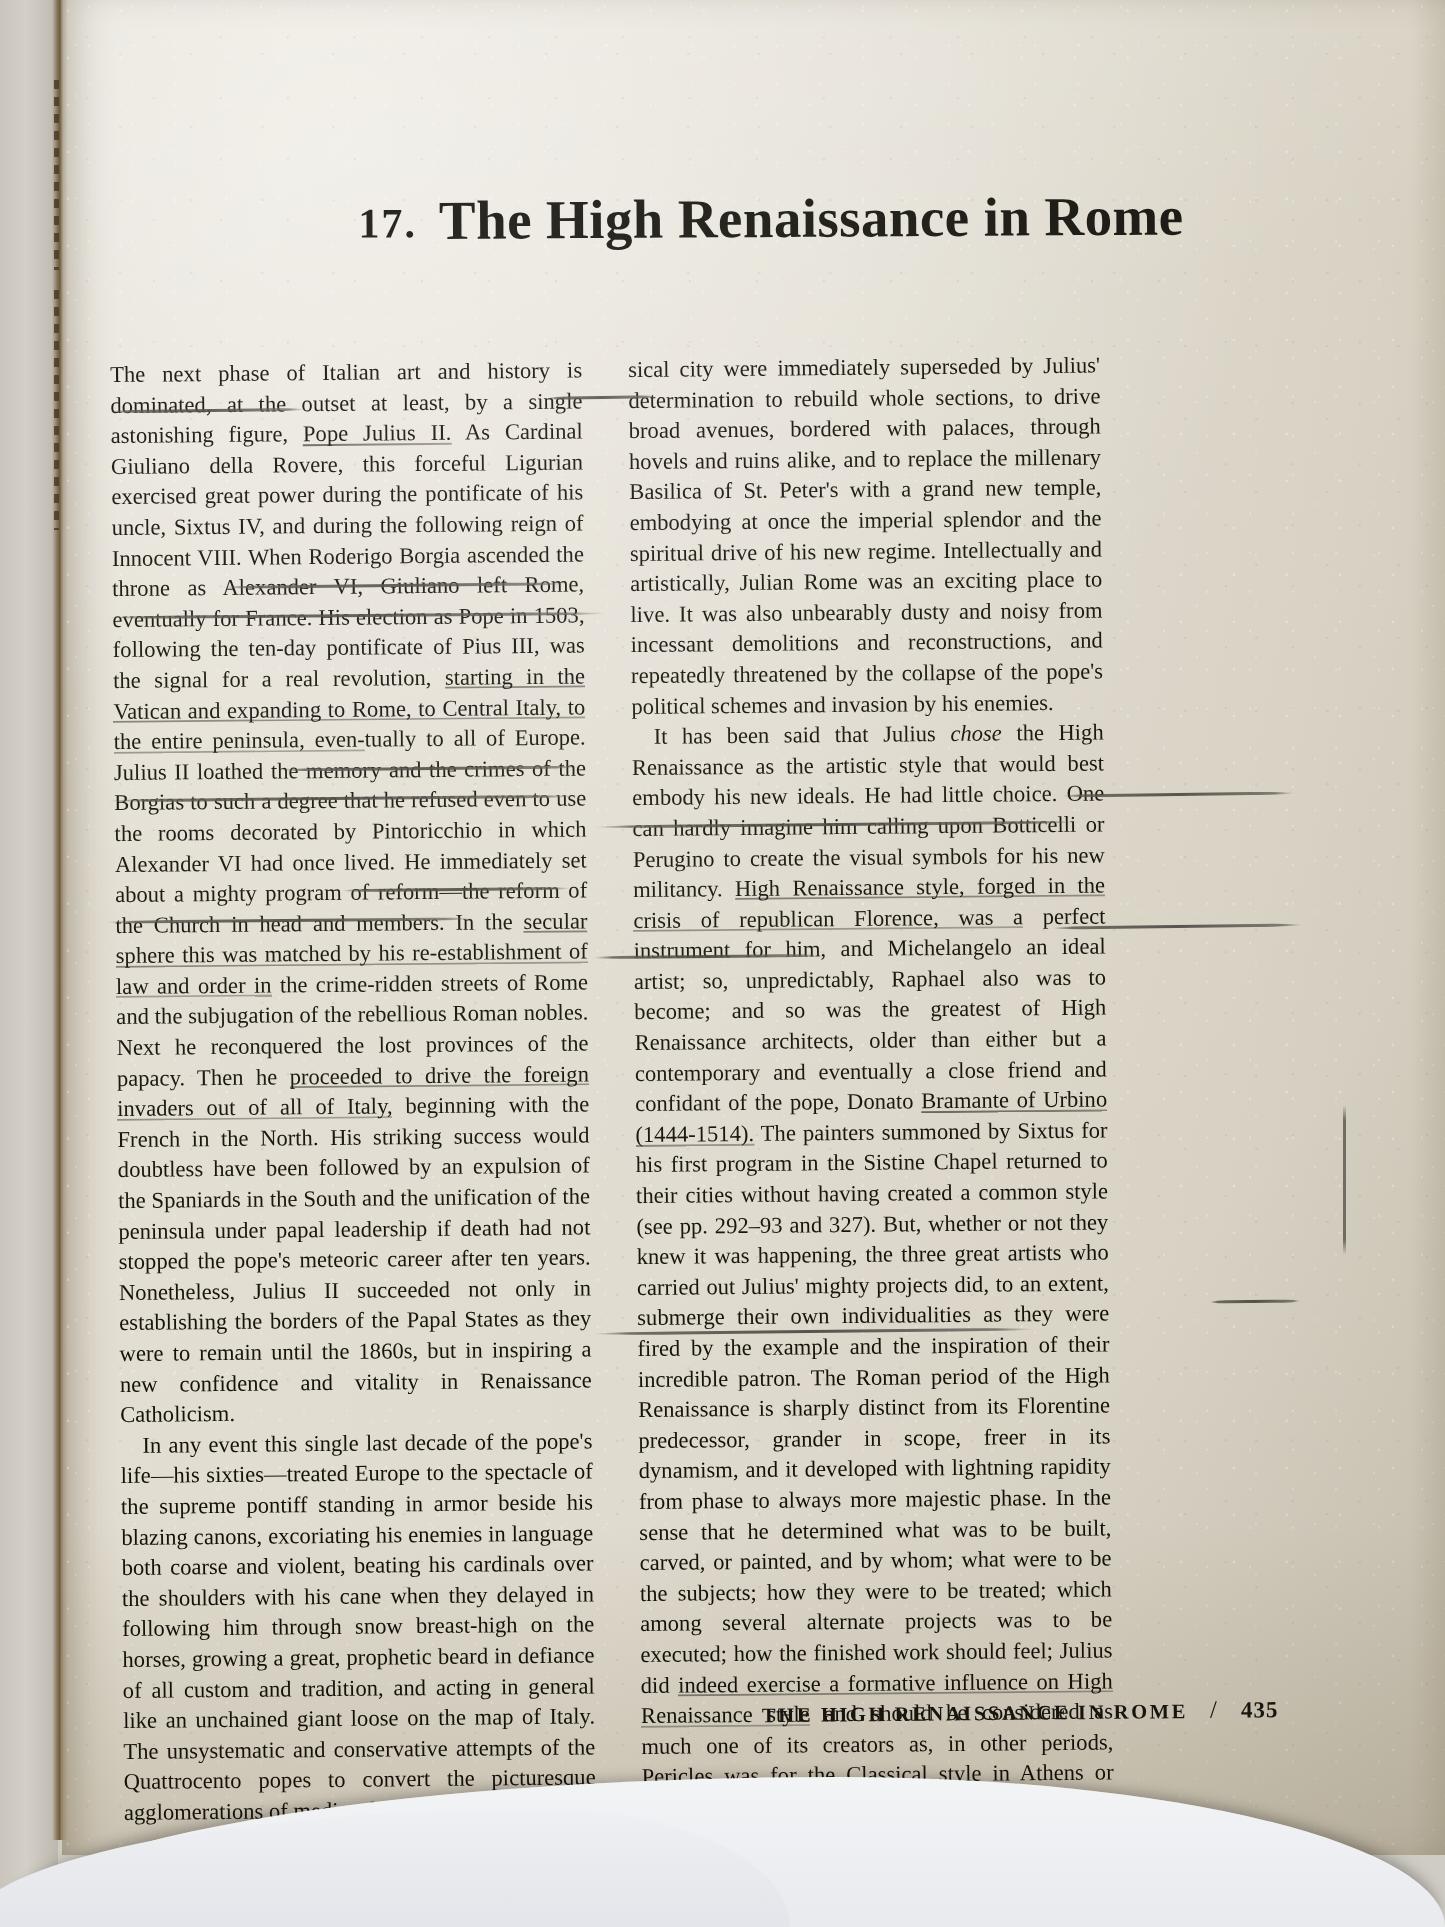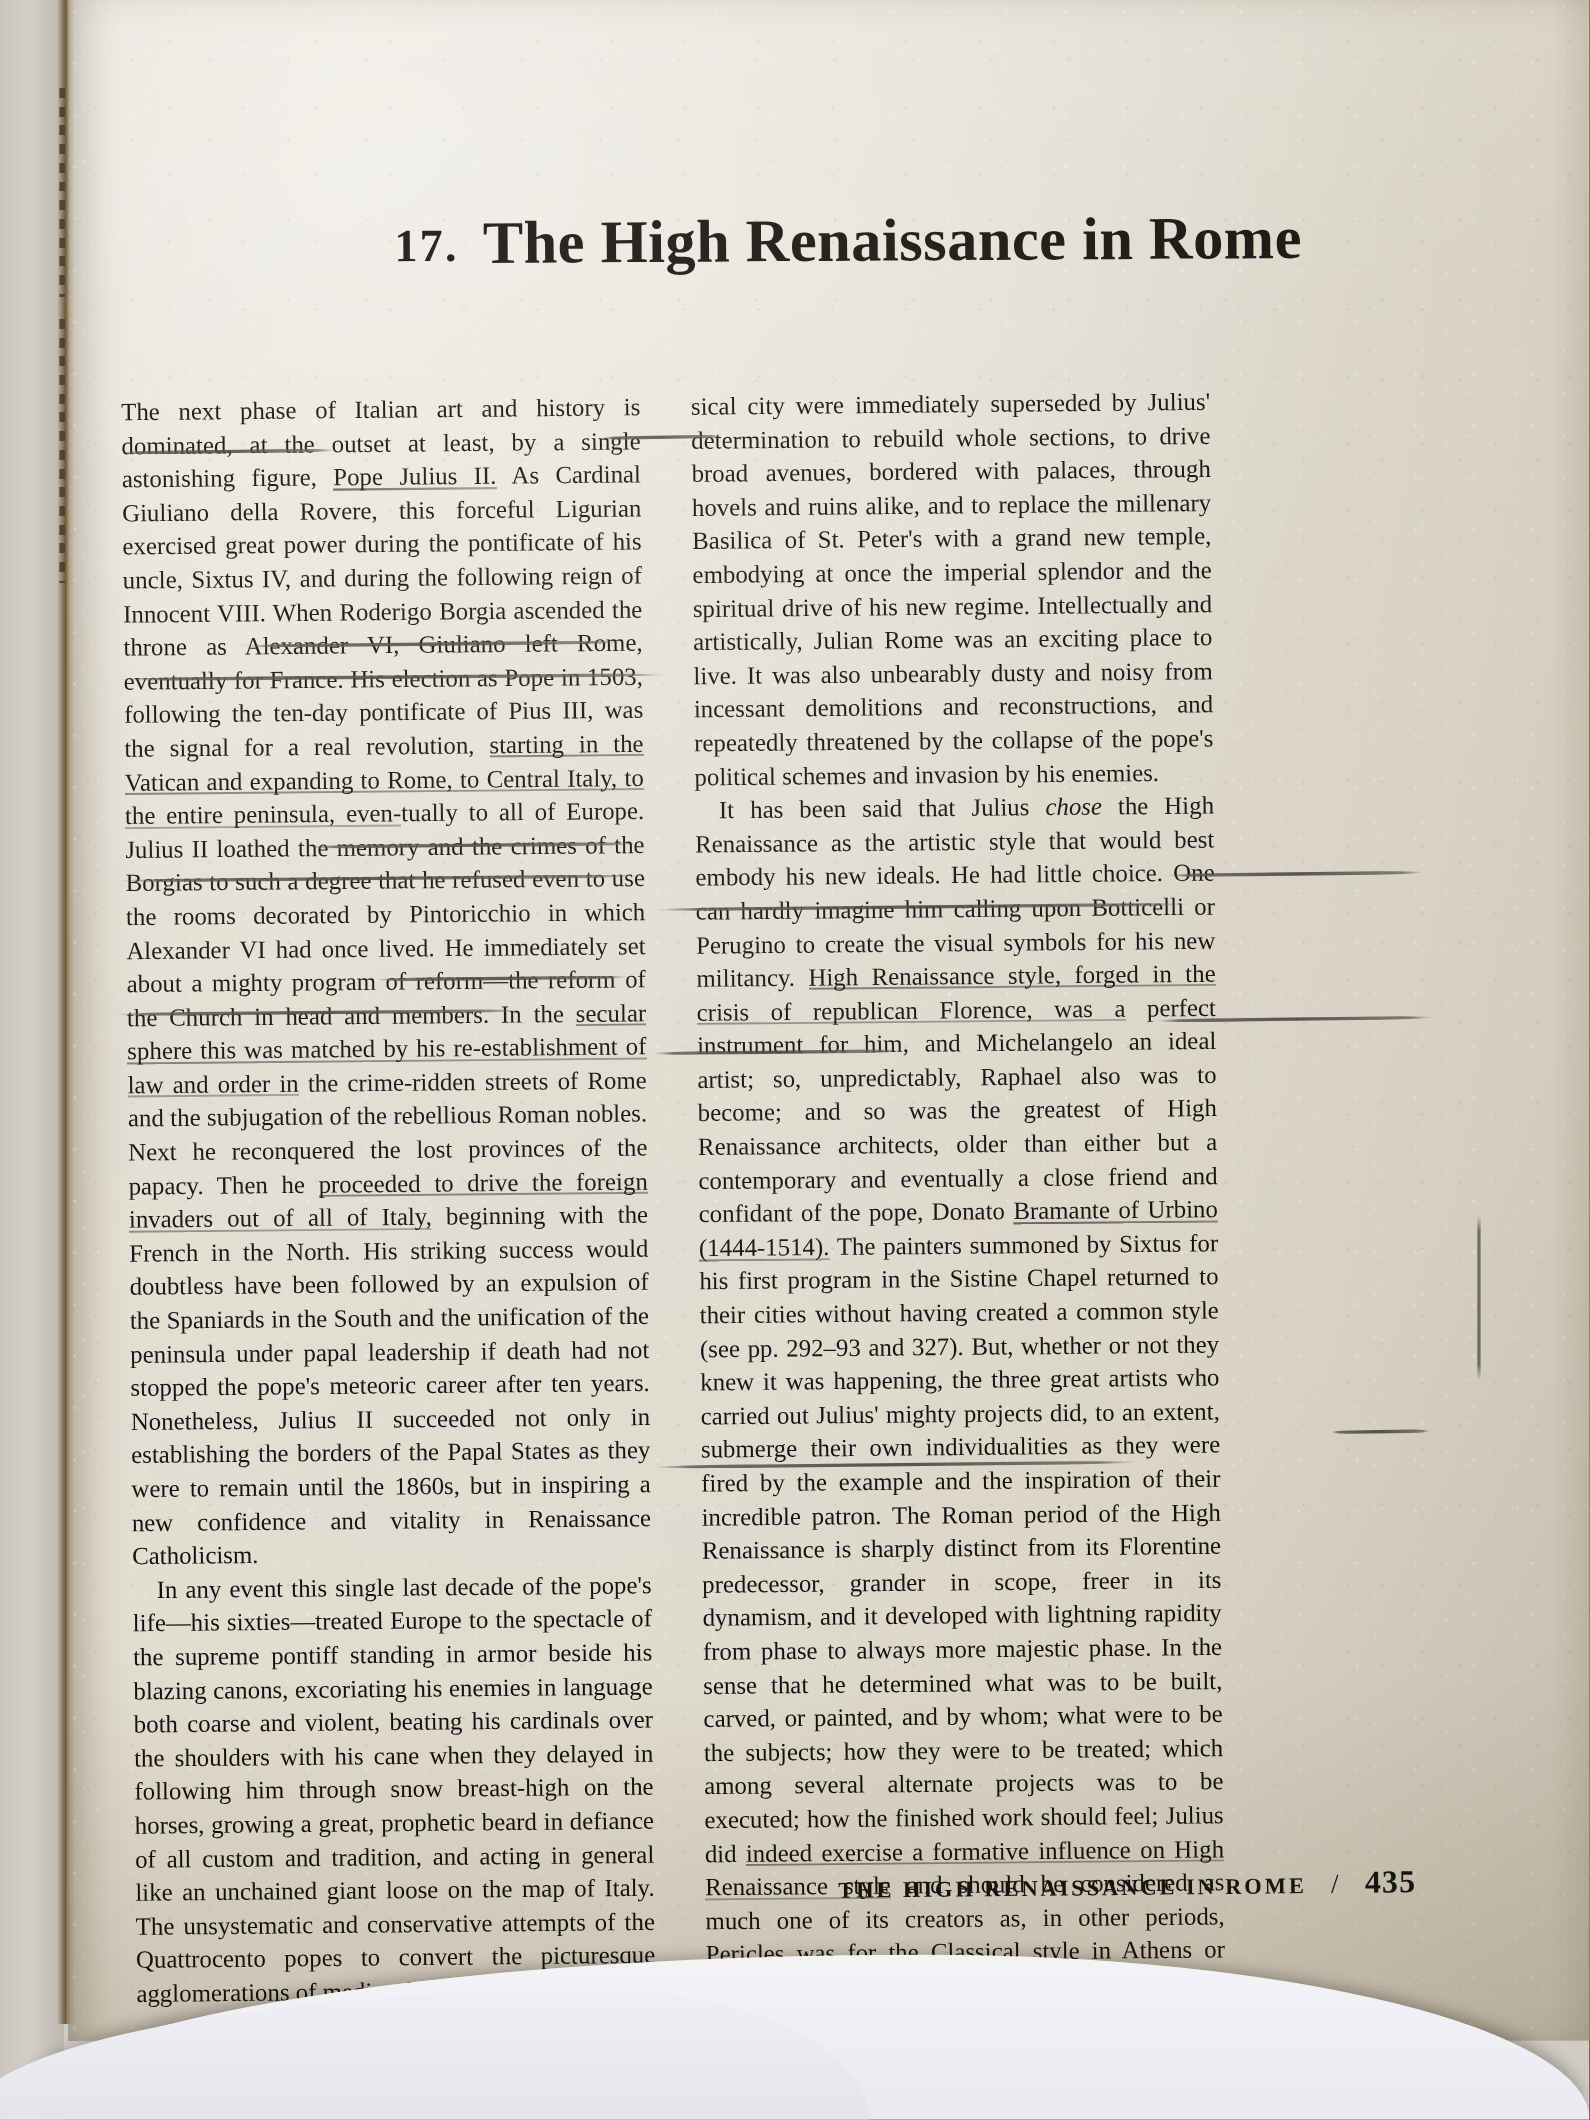--- a/index.html
+++ b/index.html
@@ -169,21 +169,21 @@
     align-items: baseline;
     gap: 16px;
     transform: rotate(-0.55deg);
     font-size: 21px;
     letter-spacing: 2.0px;
     color: #17150f;
     font-family: "Liberation Serif", serif;
   }
   .footer .runhead { font-variant: small-caps; font-weight: 700; letter-spacing: 2.6px; font-size: 20.5px;}
   .footer .slash { font-size: 25px; padding: 0 6px; }
-  .footer .pageno { font-size: 29px; font-weight: 700; letter-spacing: 1px; }
+  .footer .pageno { font-size: 23px; font-weight: 700; letter-spacing: 1px; }
 
   
   .vignette {
     position: absolute; inset: 0;
     background:
       radial-gradient(150% 120% at 30% 25%, rgba(255,255,255,.10) 0%, rgba(0,0,0,0) 48%, rgba(60,50,30,.16) 100%);
     pointer-events: none;
   }
   .edge-right {
     position: absolute;

